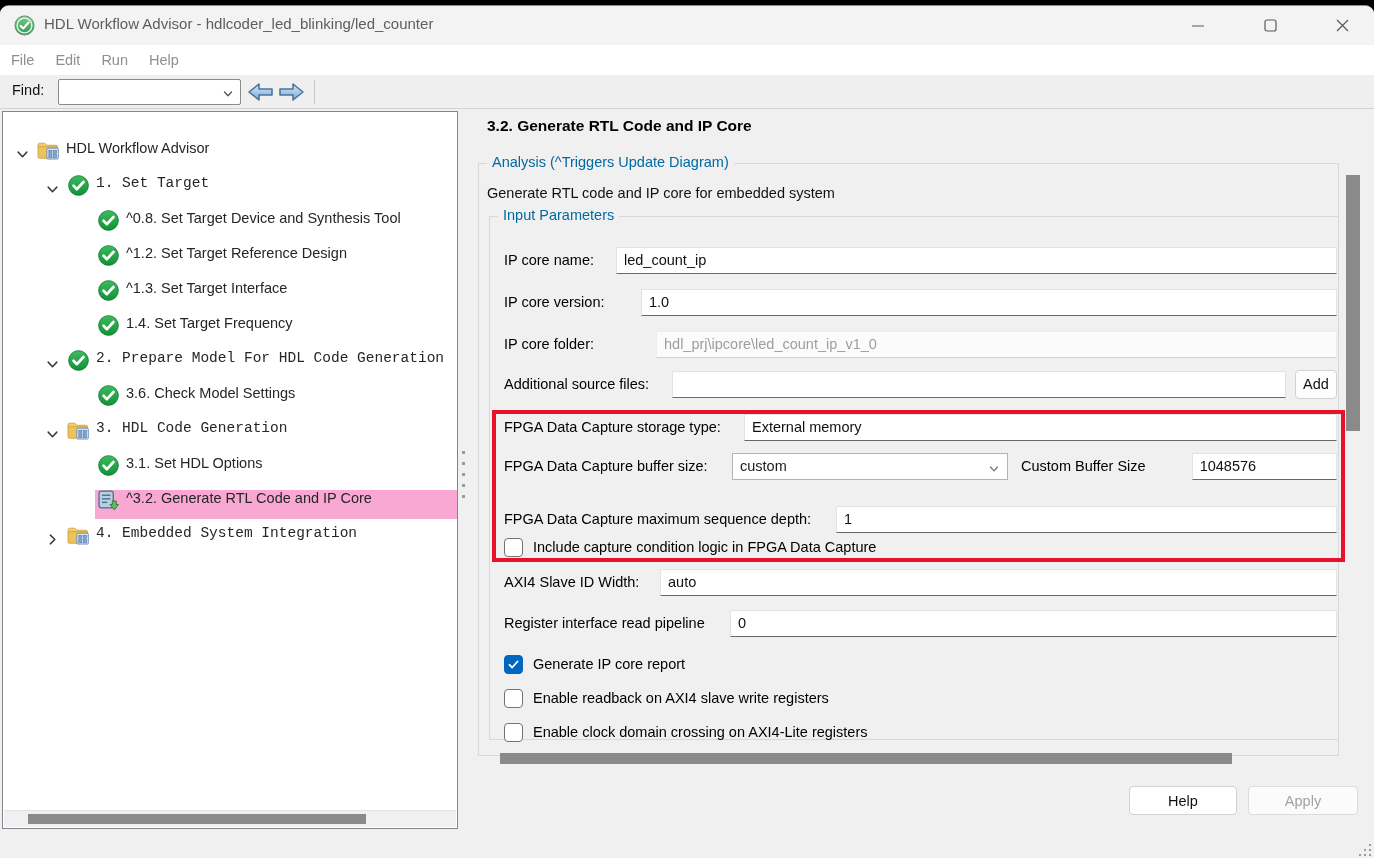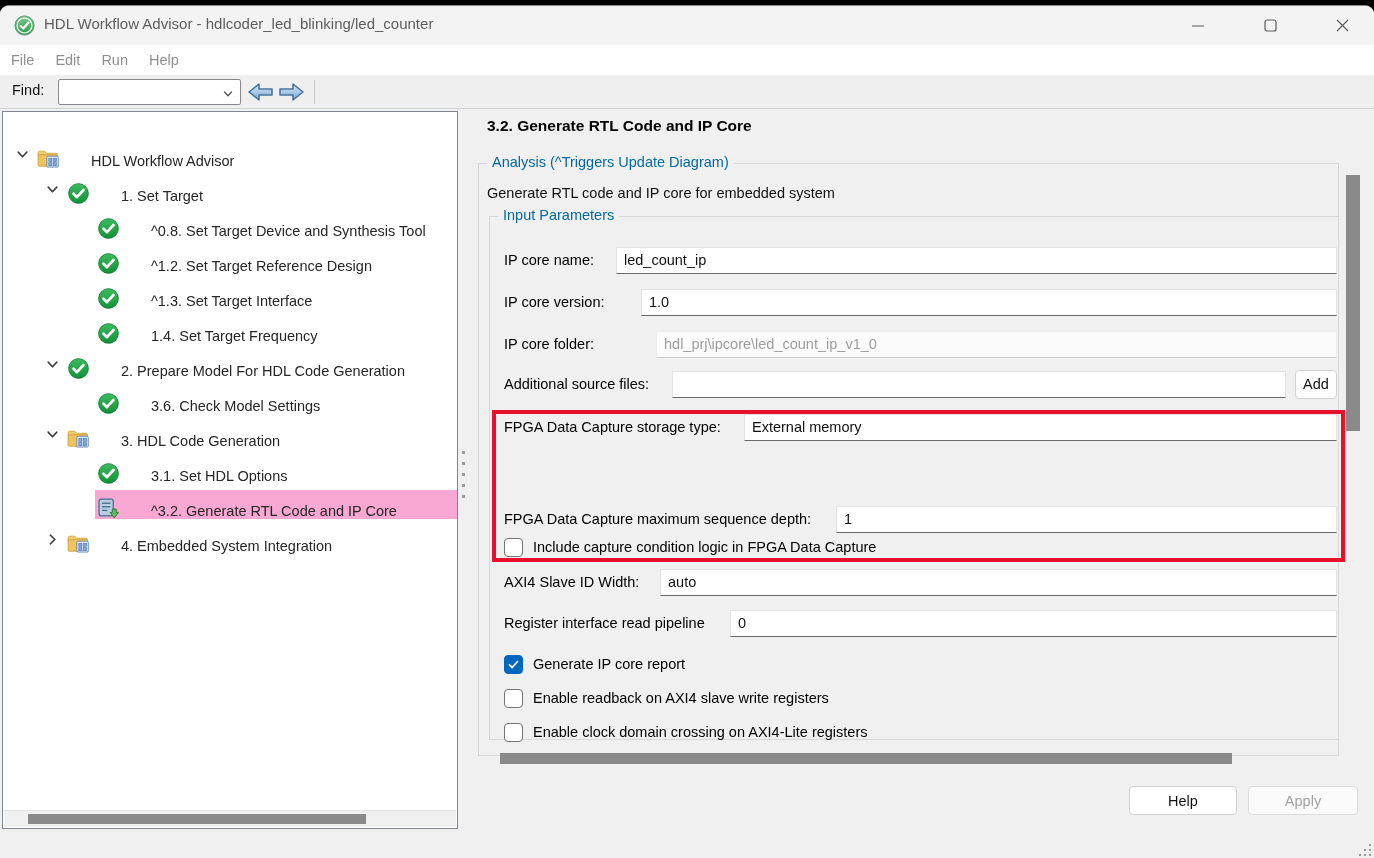--- a/index.html
+++ b/index.html
@@ -23,25 +23,25 @@
   .find-combo .chev{position:absolute;right:6px;top:7px;}
   .nav-arrow{position:absolute;top:6px;width:27px;height:22px;}
   .find-sep{position:absolute;left:314px;top:5px;width:1px;height:24px;background:#c7c7c7;}
   
   .main{position:absolute;left:0;top:103px;width:100%;bottom:0;background:#f0f0f0;}
   
   .lpanel{position:absolute;left:2px;top:2px;width:456px;height:718px;background:#fff;border:1px solid #80858e;box-sizing:border-box;overflow:hidden;}
   .tree{position:absolute;left:0;top:25px;right:0;}
   .trow{height:35px;display:flex;align-items:center;box-sizing:border-box;}
   .exp{width:26px;height:20px;display:flex;align-items:center;justify-content:center;flex-shrink:0;}
-  .trow-body{display:flex;align-items:flex-end;flex:1;height:29px;padding-left:2px;gap:25px;}
+  .trow-body{display:flex;align-items:flex-start;flex:1;height:29px;padding-left:2px;}
   .trow-body.sel{background:#f9a8d4;}
   .ticon{width:23px;height:21px;display:flex;align-items:center;justify-content:center;flex-shrink:0;margin-right:6px;}
   .tlabel{white-space:nowrap;color:#262626;}
-  .lvl0{padding-left:6px;} .lvl1{padding-left:36px;} .lvl2{padding-left:66px;}
+  .lvl0{padding-left:6px;} .lvl1{padding-left:36px;font-family:Liberation Mono, monospace;} .lvl2{padding-left:66px;}
   .lpanel-hsb{position:absolute;left:1px;right:1px;bottom:1px;height:16px;background:#f0f0f0;border-top:1px solid #e2e2e2;}
   .lpanel-hsb-thumb{position:absolute;left:24px;top:3px;width:338px;height:10px;background:#8a8a8a;}
   
   .splitter{position:absolute;left:458px;top:0;bottom:30px;width:14px;}
   .split-dots{position:absolute;left:4px;top:342px;display:flex;flex-direction:column;gap:8px;}
   .split-dots i{width:3px;height:3px;background:#9a9a9a;display:block;}
   
   .rpanel{position:absolute;left:459px;top:0;width:915px;height:750px;}
   .rhead{position:absolute;left:28px;top:8px;font-weight:bold;font-size:15.5px;color:#000;white-space:nowrap;}
   .gbox{position:absolute;border:1px solid #d8d8d8;background:transparent;}
@@ -397,20 +397,33 @@
         <label class="flabel" style="width:168px">Additional source files:</label>
         <input class="finput" value="" style="">
         <button class="addbtn">Add</button>
       </div>
 
       <div class="frow" style="top:304px">
         <label class="flabel" style="width:240px">FPGA Data Capture storage type:</label>
         <input class="finput" value="External memory" style="">
       </div>
 
+      <div class="frow" style="top:343px">
+        <label class="flabel" style="width:228px">FPGA Data Capture buffer size:</label>
+        <div class="fdrop">
+          <span>custom</span>
+          <span class="chev">
+            <svg width="12" height="12" viewBox="0 0 12 12">
+                <path d="M2.5 4 L6 7.8 L9.5 4" fill="none" stroke="#707070" stroke-width="1.2" stroke-linecap="round" stroke-linejoin="round"></path>
+              </svg>
+          </span>
+        </div>
+        <label class="flabel" style="margin-left:13px;margin-right:10px">Custom Buffer Size</label>
+        <input class="finput" style="margin-left: 36px;" value="1048576">
+      </div>
 
       <div class="frow" style="top:396px">
         <label class="flabel" style="width:332px">FPGA Data Capture maximum sequence depth:</label>
         <input class="finput" value="1" style="">
       </div>
 
       <div class="frow" style="top:424px">
         <span class="cbox" data-checked="false"></span>
         <label class="flabel">Include capture condition logic in FPGA Data Capture</label>
       </div>

